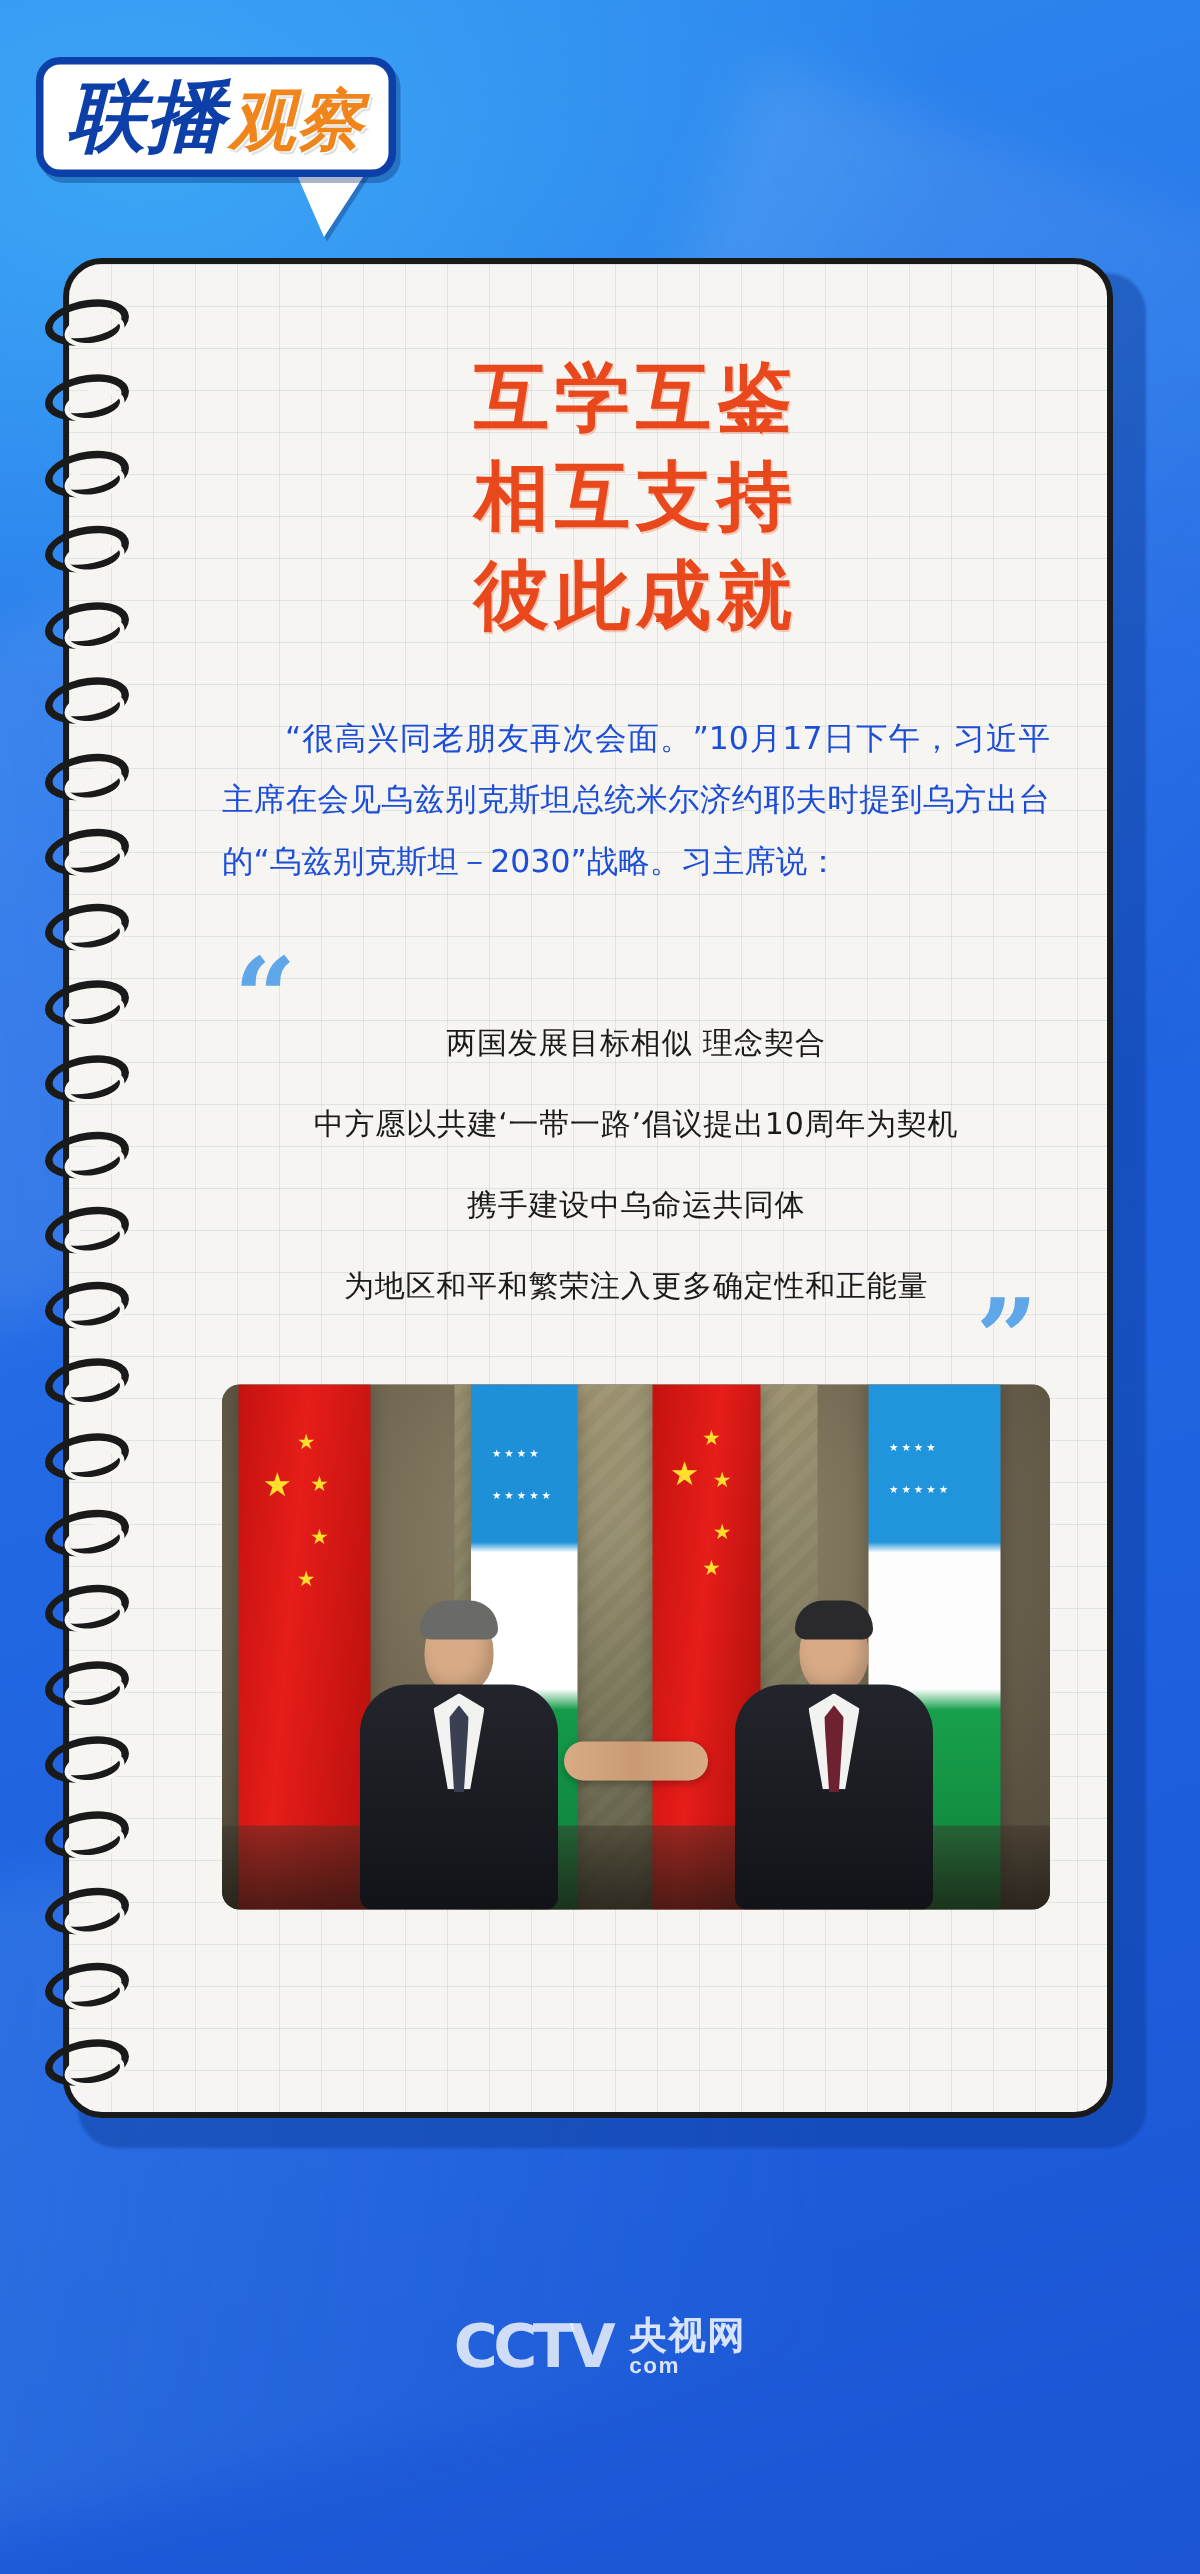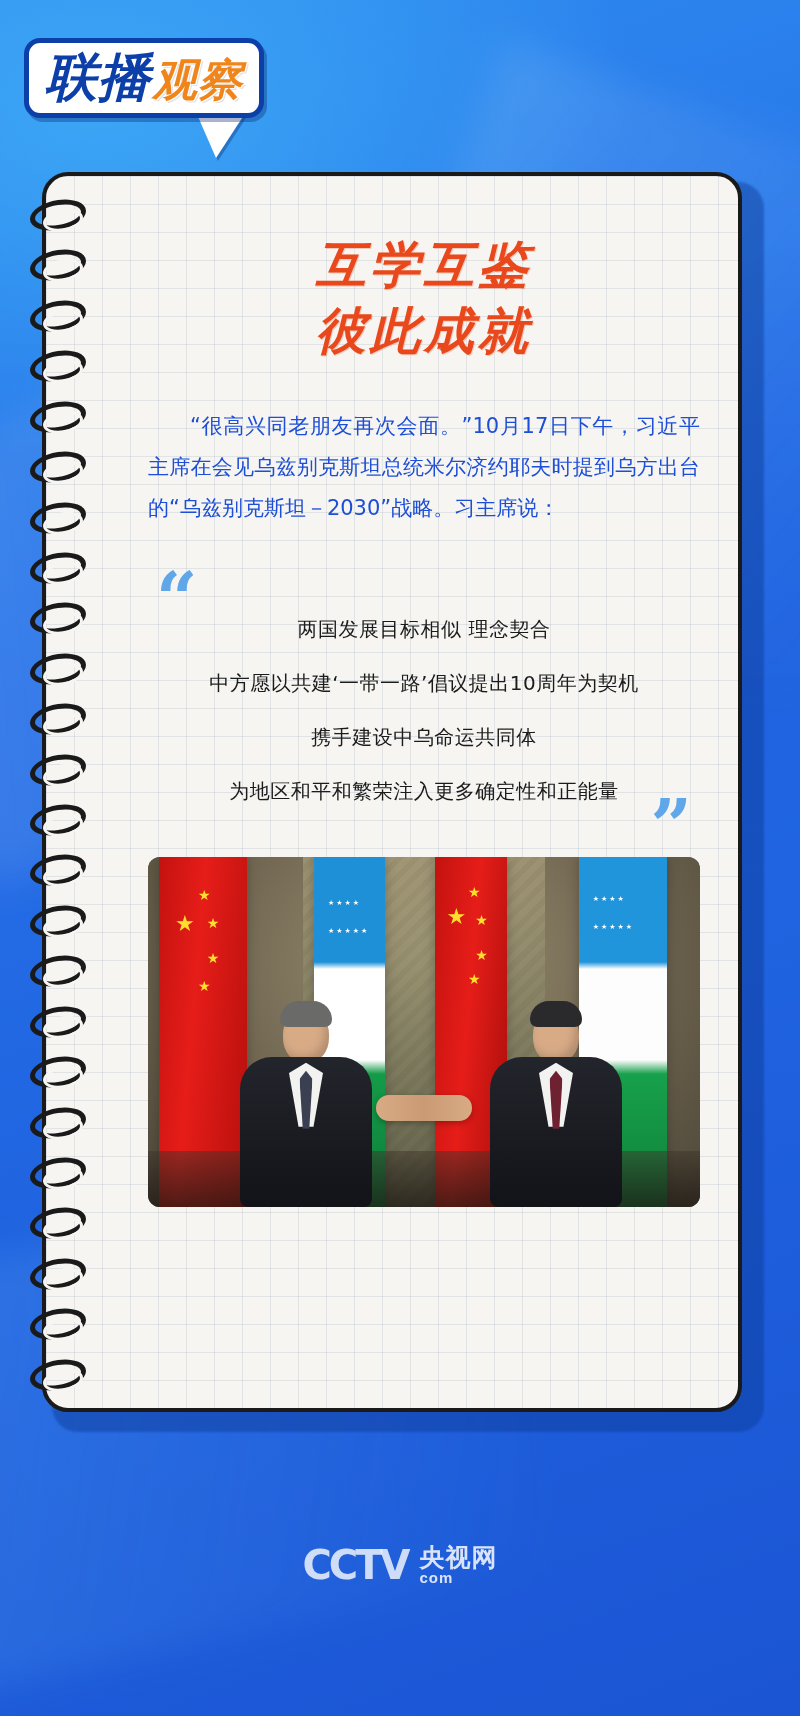--- a/index.html
+++ b/index.html
@@ -140,21 +140,20 @@
   }
   .headline {
     text-align: center;
     margin-top: 22px;
     color: #e8481b;
     font-family: "DejaVu Serif", serif;
     font-weight: 700;
     font-size: 50px;
     line-height: 1.32;
     letter-spacing: 4px;
-    font-style: italic;
     text-shadow: 1px 1px 0 rgba(232,72,27,0.25);
   }
   .headline .l1 { display: block; }
   .headline .l2 { display: block; }
   .headline .l3 { display: block; }
 
   .lead {
     margin-top: 42px;
     font-size: 21px;
     line-height: 1.95;
@@ -324,20 +323,21 @@
 </div>
 
 <div class="card-shadow"></div>
 <div class="card">
   <div class="card-grid"></div>
 
   <div class="card-inner">
 
     <div class="headline">
       <span class="l1">互学互鉴</span>
+      <span class="l2">相互支持</span>
       <span class="l3">彼此成就</span>
     </div>
 
     <p class="lead"><span class="indent"></span><span>“很高兴同老朋友再次会面。”10月17日下午，习近平主席在会见乌兹别克斯坦总统米尔济约耶夫时提到乌方出台的“乌兹别克斯坦－2030”战略。习主席说：</span></p>
 
     <div class="quote-block">
       <span class="qmark open">“</span>
       <span class="qmark close">”</span>
       <div class="quote-lines">
         <p>两国发展目标相似 理念契合</p>

